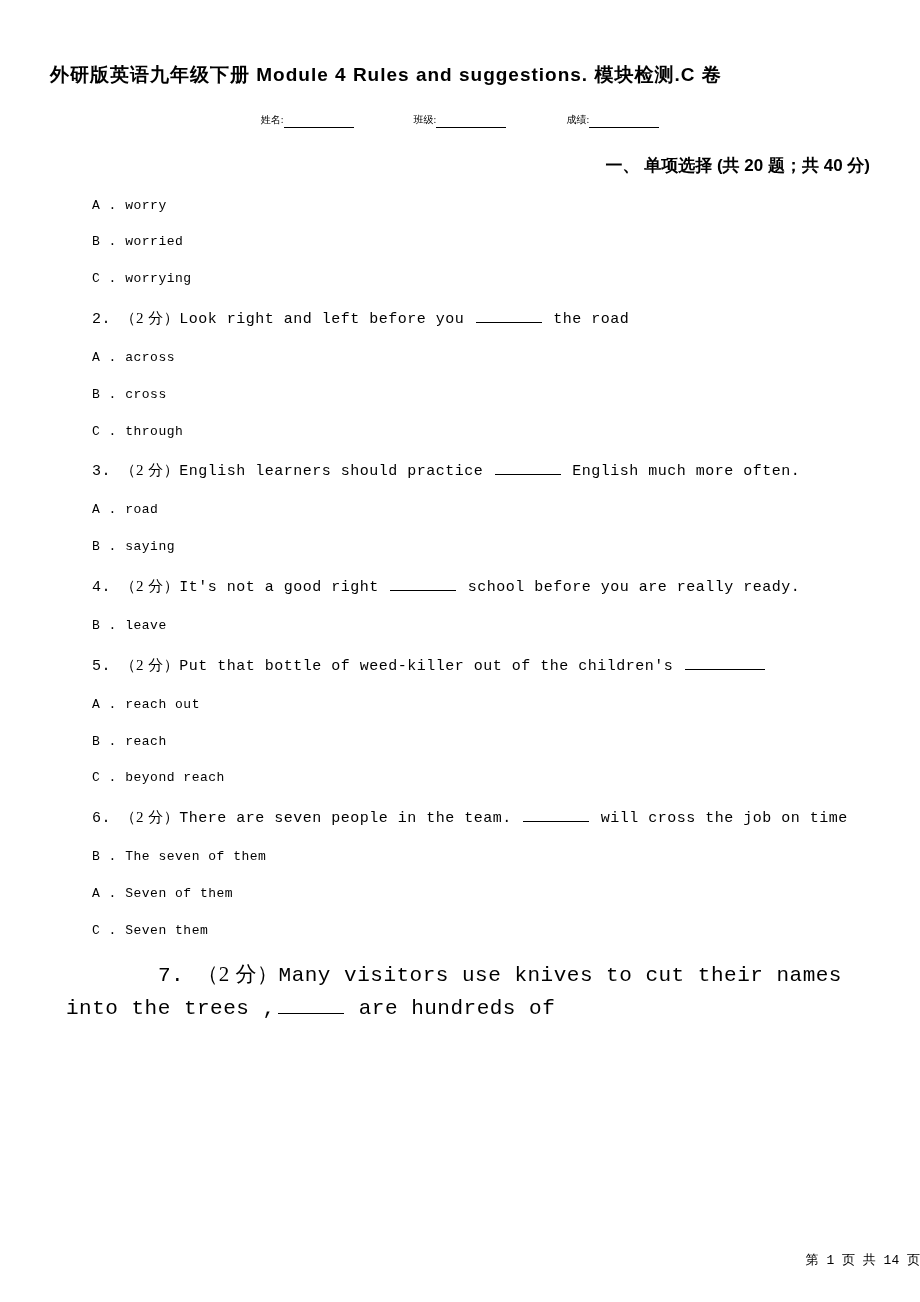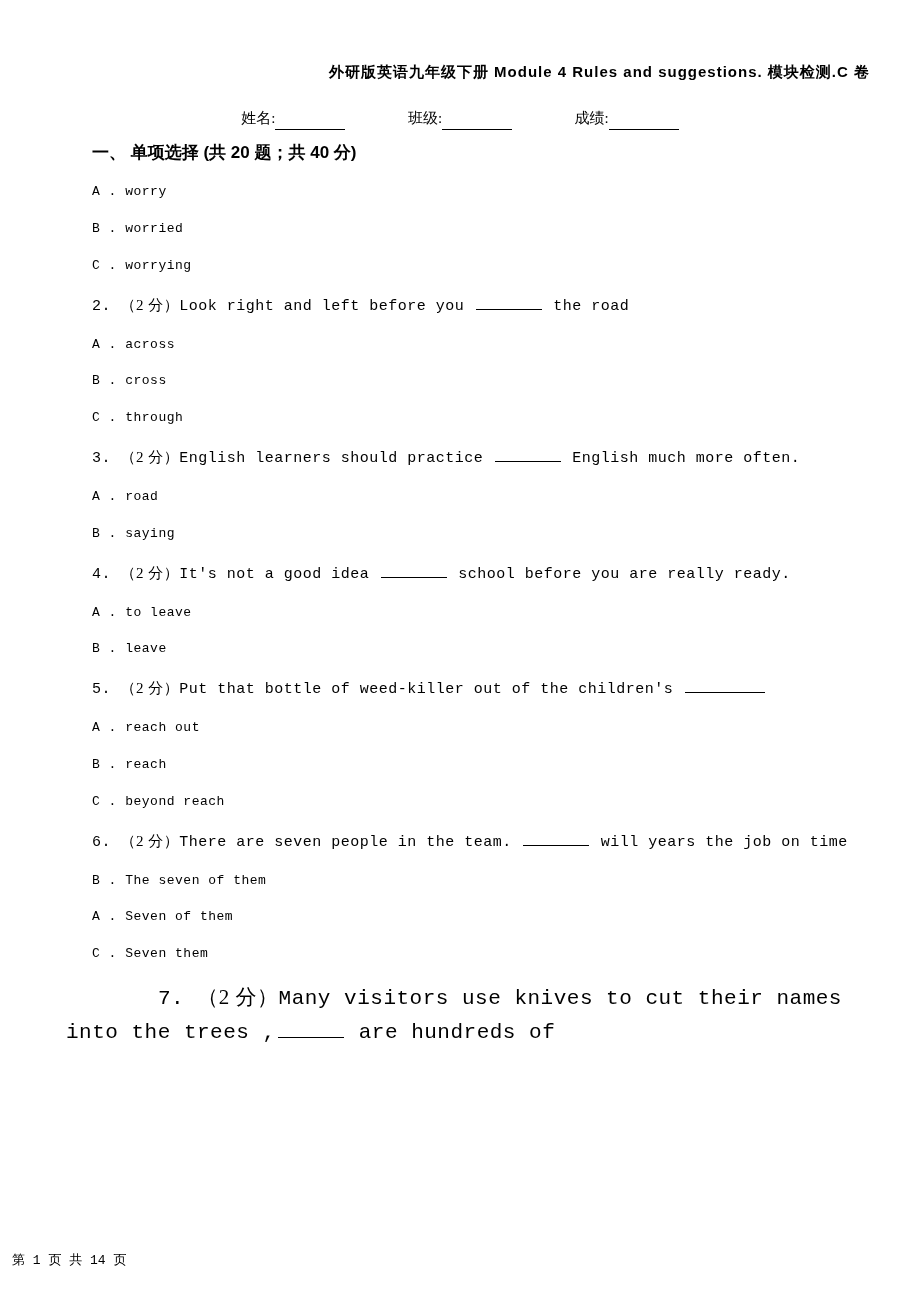--- a/index.html
+++ b/index.html
@@ -12,31 +12,31 @@
       background: #ffffff;
       width: 920px;
       min-height: 1302px;
       padding: 60px 50px 40px 50px;
       font-size: 15px;
       color: #000;
       line-height: 1.6;
       position: relative;
     }
     .title {
-      text-align: right;
-      font-size: 15px;
+      text-align: left;
+      font-size: 19px;
       font-weight: bold;
       margin-bottom: 22px;
       font-family: "SimHei", "SimSun", sans-serif;
       letter-spacing: 1px;
     }
     .info-line {
       text-align: center;
-      margin-bottom: 9px;
-      font-size: 15px;
+      margin-bottom: 24px;
+      font-size: 10px;
     }
     .info-label {
       display: inline-block;
     }
     .blank-line {
       display: inline-block;
       border-bottom: 1px solid #000;
       width: 70px;
       height: 14px;
       vertical-align: bottom;
@@ -44,20 +44,21 @@
     .info-gap {
       display: inline-block;
       width: 55px;
     }
     .section-header {
       font-size: 17px;
       font-weight: bold;
       margin-bottom: 16px;
       margin-left: 42px;
       font-family: "SimHei", "SimSun", sans-serif;
+      text-align: right;
     }
     .question {
       margin-bottom: 16px;
       margin-left: 42px;
       font-family: Courier, "Courier New", monospace;
       font-size: 15px;
       letter-spacing: 0.5px;
     }
     .question-wrap {
       margin-bottom: 16px;
@@ -90,24 +91,23 @@
       width: 80px;
       height: 14px;
       vertical-align: baseline;
       margin: 0 2px;
     }
     .footer {
       position: absolute;
       bottom: 30px;
       left: 0;
       right: 0;
-      text-align: left;
+      text-align: right;
       font-size: 13px;
       font-family: Courier, "Courier New", monospace;
-      margin-left: 12px;
     }
     .points {
       font-family: "SimSun", serif;
     }
   </style>
 </head>
 <body>
 
 <div class="title">外研版英语九年级下册 Module 4 Rules and suggestions. 模块检测.C 卷</div>
 
@@ -125,28 +125,27 @@
     <div class="option"><span>A . </span><span>worry</span></div>
     <div class="option"><span>B . </span><span>worried</span></div>
     <div class="option"><span>C . </span><span>worrying</span></div>
     <div class="question"><span>2. </span><span class="points">（2 分）</span><span>Look right and left before you </span><span class="fill-blank"></span><span> the road</span></div>
     <div class="option"><span>A . </span><span>across</span></div>
     <div class="option"><span>B . </span><span>cross</span></div>
     <div class="option"><span>C . </span><span>through</span></div>
     <div class="question"><span>3. </span><span class="points">（2 分）</span><span>English learners should practice </span><span class="fill-blank"></span><span> English much more often.</span></div>
     <div class="option"><span>A . </span><span>road</span></div>
     <div class="option"><span>B . </span><span>saying</span></div>
-    <div class="question"><span>4. </span><span class="points">（2 分）</span><span>It's  not a good idea </span><span class="fill-blank"></span><span> school before you are really ready.</span></div>
-    <div class="option"><span>A . </span><span>to leave</span></div>
+    <div class="question"><span>4. </span><span class="points">（2 分）</span><span>It's  not a good right </span><span class="fill-blank"></span><span> school before you are really ready.</span></div>
     <div class="option"><span>B . </span><span>leave</span></div>
     <div class="question"><span>5. </span><span class="points">（2 分）</span><span>Put that bottle of weed-killer out of the children's </span><span class="fill-blank-long"></span><span></span></div>
     <div class="option"><span>A . </span><span>reach out</span></div>
     <div class="option"><span>B . </span><span>reach</span></div>
     <div class="option"><span>C . </span><span>beyond reach</span></div>
-    <div class="question"><span>6. </span><span class="points">（2 分）</span><span>There are seven people in the team. </span><span class="fill-blank"></span><span> will years the job on time</span></div>
+    <div class="question"><span>6. </span><span class="points">（2 分）</span><span>There are seven people in the team. </span><span class="fill-blank"></span><span> will cross the job on time</span></div>
     <div class="option"><span>B . </span><span>The seven of them</span></div>
     <div class="option"><span>A . </span><span>Seven of them</span></div>
     <div class="option"><span>C . </span><span>Seven them</span></div>
   </div>
 
 <div class="question-wrap">
   <div class="first-line">
     <span>7. </span><span class="points">（2 分）</span><span>Many visitors use knives to cut their names into the trees ,</span><span class="fill-blank"></span><span> are hundreds of</span>
   </div>
 </div>

